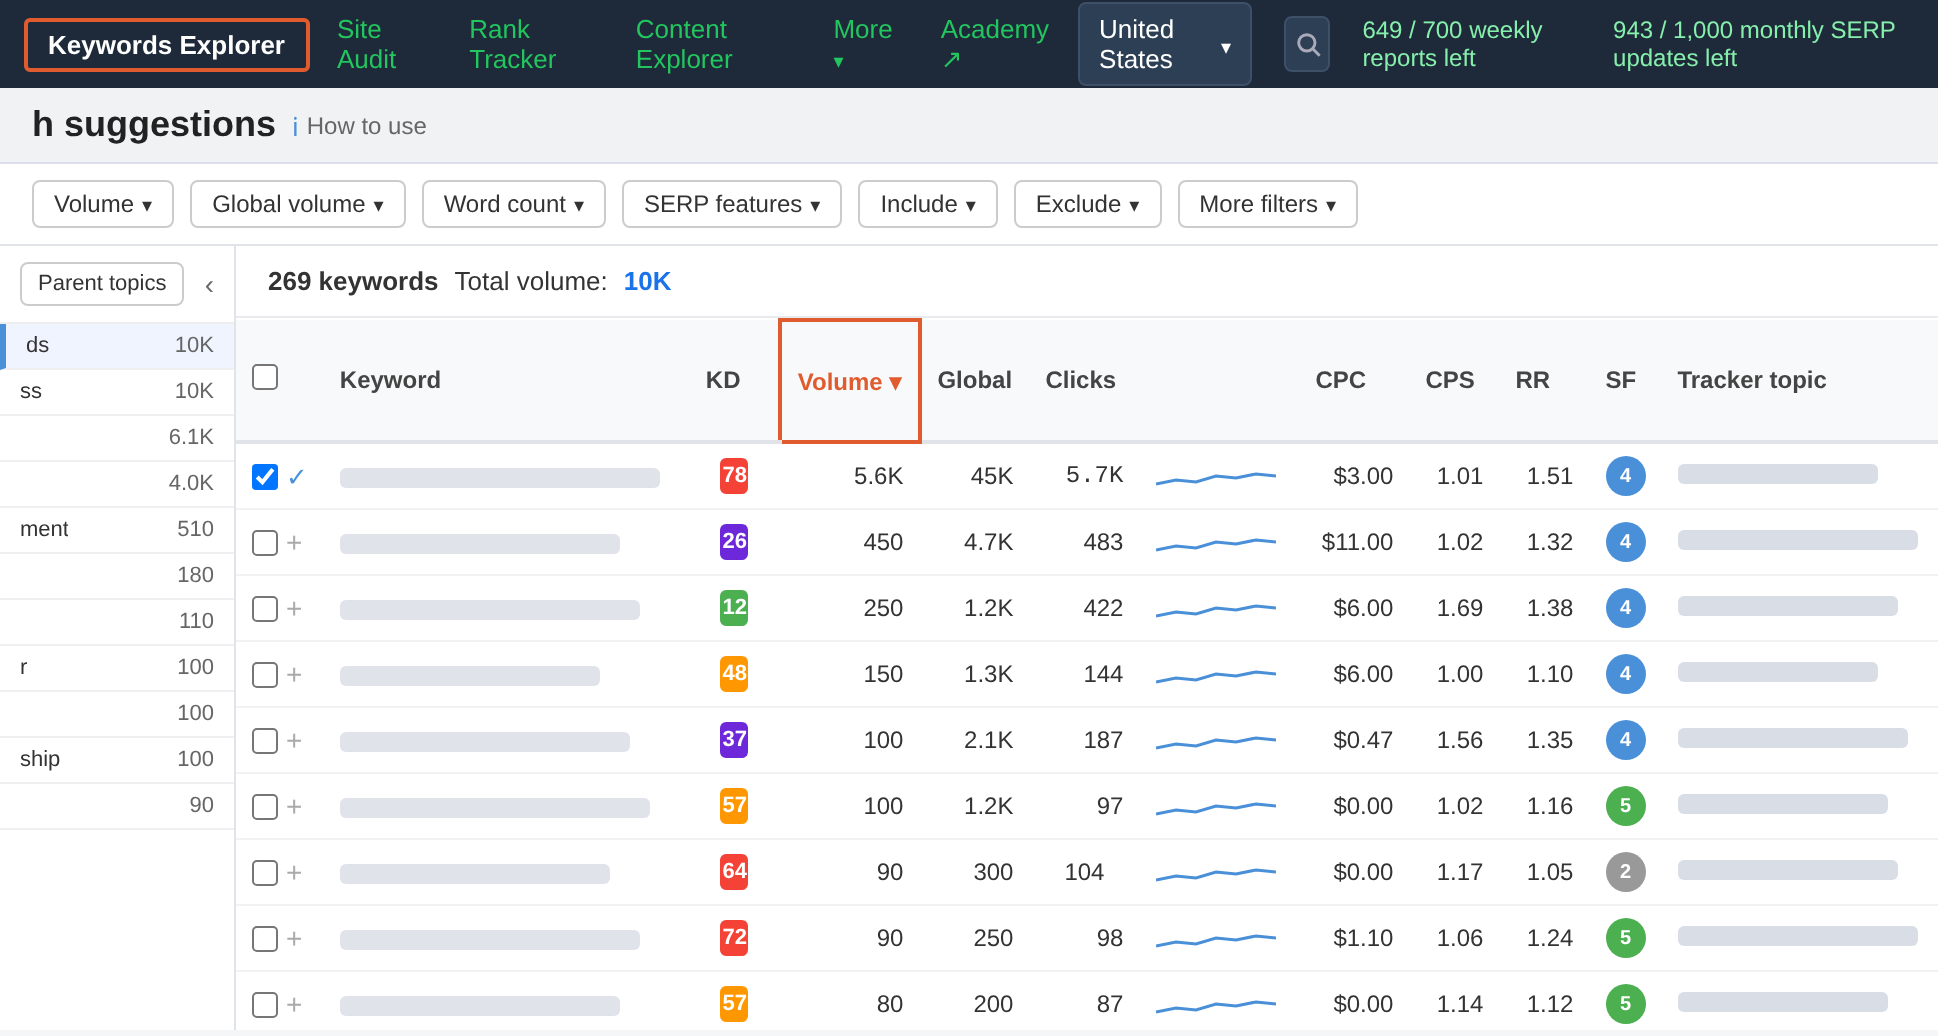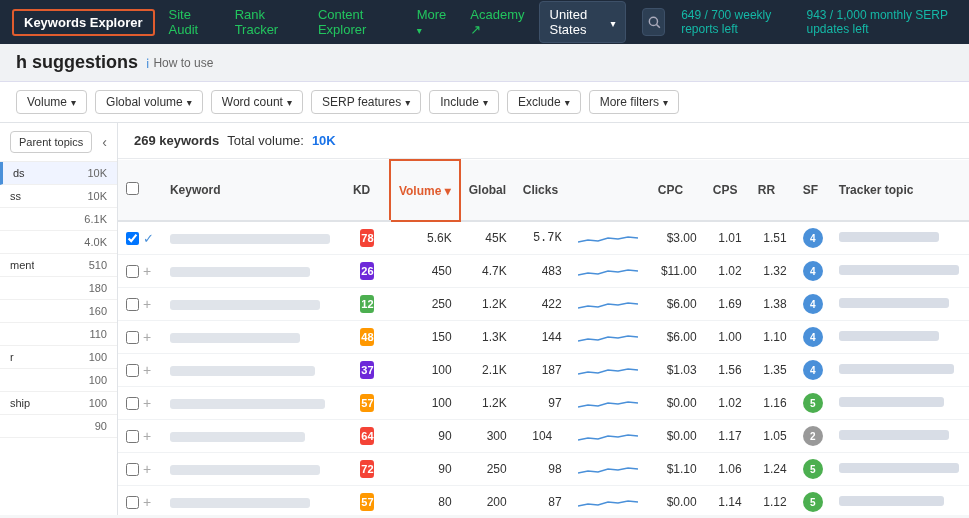--- a/index.html
+++ b/index.html
@@ -54,21 +54,21 @@
       align-items: center;
       justify-content: center;
       cursor: pointer;
     }
     .nav-stats {
       color: #8899aa;
       font-size: 12px;
       display: flex;
       gap: 16px;
     }
-    .nav-stats span { color: #14b8a6; }
+    .nav-stats span { color: #86efac; }
 
     
     .sub-nav {
       background: #f0f2f4;
       border-bottom: 1px solid #dde;
       padding: 8px 16px;
       display: flex;
       align-items: center;
       gap: 8px;
     }
@@ -388,24 +388,20 @@
         <div class="sidebar-item">
     <span class="sidebar-label">ment</span>
     <span class="sidebar-count">510</span>
   </div>
         <div class="sidebar-item">
     <span class="sidebar-label"></span>
     <span class="sidebar-count">180</span>
   </div>
         <div class="sidebar-item">
     <span class="sidebar-label"></span>
-    <span class="sidebar-count">160</span>
-  </div>
-        <div class="sidebar-item">
-    <span class="sidebar-label"></span>
     <span class="sidebar-count">110</span>
   </div>
         <div class="sidebar-item">
     <span class="sidebar-label">r</span>
     <span class="sidebar-count">100</span>
   </div>
         <div class="sidebar-item">
     <span class="sidebar-label"></span>
     <span class="sidebar-count">100</span>
   </div>
@@ -587,21 +583,21 @@
       <span class="kd-badge kd-light-green">37</span>
     </td>
     <td class="col-volume" style="text-align:right;">100</td>
     <td class="col-global" style="text-align:right;">2.1K</td>
     <td class="col-clicks" style="text-align:right;">187</td>
     <td class="col-trend">
       <div class="trend-line"><svg width="60" height="16" viewBox="0 0 60 16">
     <polyline points="0,12 10,10 20,11 30,8 40,9 50,7 60,8" fill="none" stroke="#4a90d9" stroke-width="1.5"></polyline>
   </svg></div>
     </td>
-    <td class="col-cpc" style="text-align:right;">$1.03</td>
+    <td class="col-cpc" style="text-align:right;">$0.47</td>
     <td class="col-cps" style="text-align:right;">1.56</td>
     <td class="col-rr" style="text-align:right;">1.35</td>
     <td class="col-sf">
       <span class="sf-badge sf-blue">4</span>
     </td>
     <td class="col-parent">
       <span class="parent-blurred" style="width:115px;"></span>
     </td>
   </tr>
           <tr>

